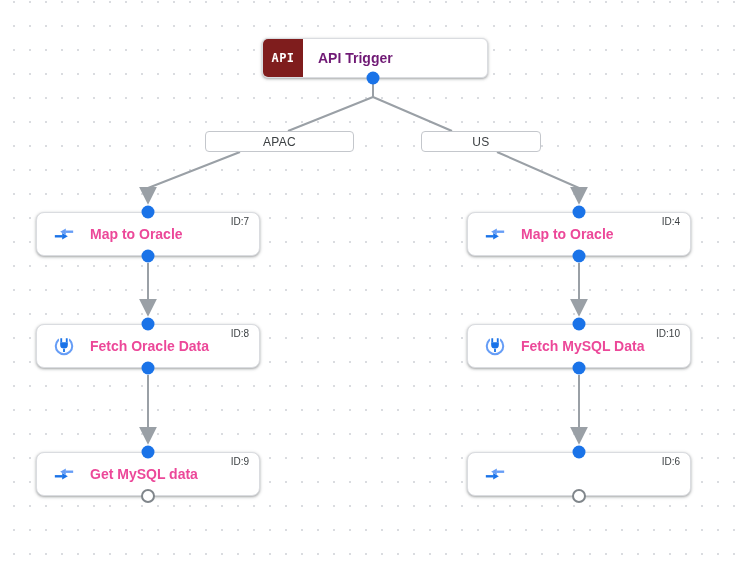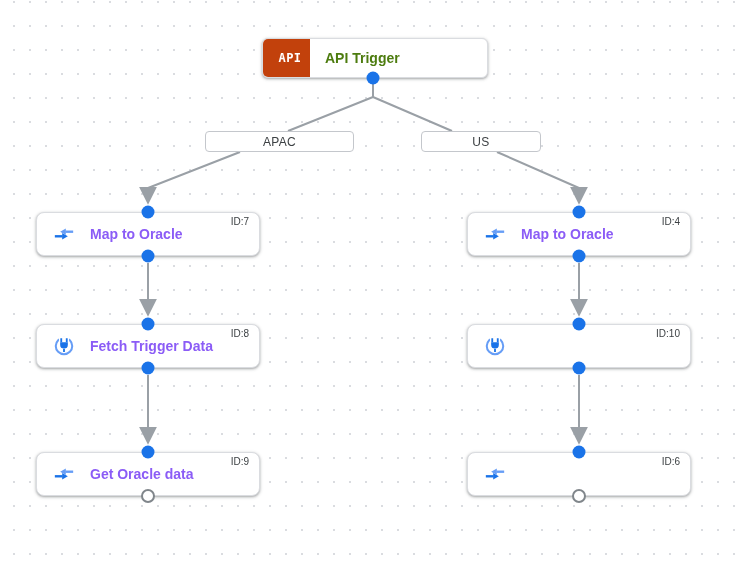--- a/index.html
+++ b/index.html
@@ -11,29 +11,29 @@
     font-family:"Liberation Sans",sans-serif;
   }
   svg.edges{position:absolute;left:0;top:0;z-index:1;}
   .node{
     position:absolute;z-index:2;background:#fff;border:1px solid #dadce0;
     border-radius:8px;display:flex;align-items:center;
     box-shadow:0 1px 2px rgba(60,64,67,.30),0 1px 3px 1px rgba(60,64,67,.15);
     box-sizing:border-box;cursor:pointer;
   }
   .task{width:224px;height:44px;padding:0 12px 0 16px;gap:15px;}
-  .task .title{font-size:14px;font-weight:700;color:#8b5cf6;white-space:nowrap;}
+  .task .title{font-size:14px;font-weight:700;color:#ec4899;white-space:nowrap;}
   .task .idbadge{position:absolute;top:3px;right:10px;font-size:10px;color:#3c4043;}
   .icon{width:22px;height:22px;flex:0 0 22px;display:flex;align-items:center;justify-content:center;}
   .trigger{left:262px;top:38px;width:226px;height:40px;border-radius:6px;padding:0;gap:0;overflow:hidden;}
   .trigger .badge{
-    width:40px;height:100%;background:#c2410c;color:#fff;display:flex;align-items:center;justify-content:center;
-    font-family:"DejaVu Sans Mono",monospace;font-weight:700;font-size:12px;letter-spacing:.5px;flex:0 0 40px;padding-left:7px;
+    width:40px;height:100%;background:#7f1d1d;color:#fff;display:flex;align-items:center;justify-content:center;
+    font-family:"DejaVu Sans Mono",monospace;font-weight:700;font-size:12px;letter-spacing:.5px;flex:0 0 40px;
   }
-  .trigger .title{font-size:14px;font-weight:700;color:#4d7c0f;margin-left:15px;}
+  .trigger .title{font-size:14px;font-weight:700;color:#701a75;margin-left:15px;}
   .branch{
     position:absolute;z-index:2;background:#fff;border:1px solid #c4c7cc;border-radius:4px;
     height:21px;display:flex;align-items:center;justify-content:center;
     font-size:12px;color:#3c4043;letter-spacing:.3px;box-sizing:border-box;cursor:pointer;
   }
   .dot{
     position:absolute;z-index:5;width:13px;height:13px;border-radius:50%;
     background:#1a73e8;transform:translate(-50%,-50%);cursor:pointer;
   }
   .dot.terminal{width:10px;height:10px;background:#fff;border:2.5px solid #80868b;}
@@ -89,34 +89,34 @@
 
   <div class="task node" style="left:36px;top:324px;">
     <span class="icon">
       <svg width="22" height="22" viewBox="0 0 24 24">
         <circle cx="12" cy="12" r="9" stroke="#669df6" stroke-width="2.2" fill="none"></circle>
         <rect x="6.5" y="1.5" width="11" height="6" fill="#ffffff"></rect>
         <path d="M9 3.5 V8 M15 3.5 V8 M12 15 V18.5" stroke="#1a73e8" stroke-width="2" fill="none"></path>
         <path d="M7.8 8 h8.4 v2.6 a4.2 4.2 0 0 1 -8.4 0 z" fill="#1a73e8"></path>
       </svg>
     </span>
-    <span class="title">Fetch Trigger Data</span>
+    <span class="title">Fetch Oracle Data</span>
     <span class="idbadge">ID:8</span>
   </div>
 
   <div class="task node" style="left:36px;top:452px;">
     <span class="icon">
       <svg width="22" height="22" viewBox="0 0 24 24">
         <path d="M2 14.5 H10.5" stroke="#1a73e8" stroke-width="2.6" fill="none"></path>
         <path d="M10 11 L16.2 14.5 L10 18 Z" fill="#1a73e8"></path>
         <path d="M22 9.5 H13.5" stroke="#669df6" stroke-width="2.6" fill="none"></path>
         <path d="M14 6 L7.8 9.5 L14 13 Z" fill="#669df6"></path>
       </svg>
     </span>
-    <span class="title">Get Oracle data</span>
+    <span class="title">Get MySQL data</span>
     <span class="idbadge">ID:9</span>
   </div>
 
   <div class="task node" style="left:467px;top:212px;">
     <span class="icon">
       <svg width="22" height="22" viewBox="0 0 24 24">
         <path d="M2 14.5 H10.5" stroke="#1a73e8" stroke-width="2.6" fill="none"></path>
         <path d="M10 11 L16.2 14.5 L10 18 Z" fill="#1a73e8"></path>
         <path d="M22 9.5 H13.5" stroke="#669df6" stroke-width="2.6" fill="none"></path>
         <path d="M14 6 L7.8 9.5 L14 13 Z" fill="#669df6"></path>
@@ -128,20 +128,21 @@
 
   <div class="task node" style="left:467px;top:324px;">
     <span class="icon">
       <svg width="22" height="22" viewBox="0 0 24 24">
         <circle cx="12" cy="12" r="9" stroke="#669df6" stroke-width="2.2" fill="none"></circle>
         <rect x="6.5" y="1.5" width="11" height="6" fill="#ffffff"></rect>
         <path d="M9 3.5 V8 M15 3.5 V8 M12 15 V18.5" stroke="#1a73e8" stroke-width="2" fill="none"></path>
         <path d="M7.8 8 h8.4 v2.6 a4.2 4.2 0 0 1 -8.4 0 z" fill="#1a73e8"></path>
       </svg>
     </span>
+    <span class="title">Fetch MySQL Data</span>
     <span class="idbadge">ID:10</span>
   </div>
 
   <div class="task node" style="left:467px;top:452px;">
     <span class="icon">
       <svg width="22" height="22" viewBox="0 0 24 24">
         <path d="M2 14.5 H10.5" stroke="#1a73e8" stroke-width="2.6" fill="none"></path>
         <path d="M10 11 L16.2 14.5 L10 18 Z" fill="#1a73e8"></path>
         <path d="M22 9.5 H13.5" stroke="#669df6" stroke-width="2.6" fill="none"></path>
         <path d="M14 6 L7.8 9.5 L14 13 Z" fill="#669df6"></path>

